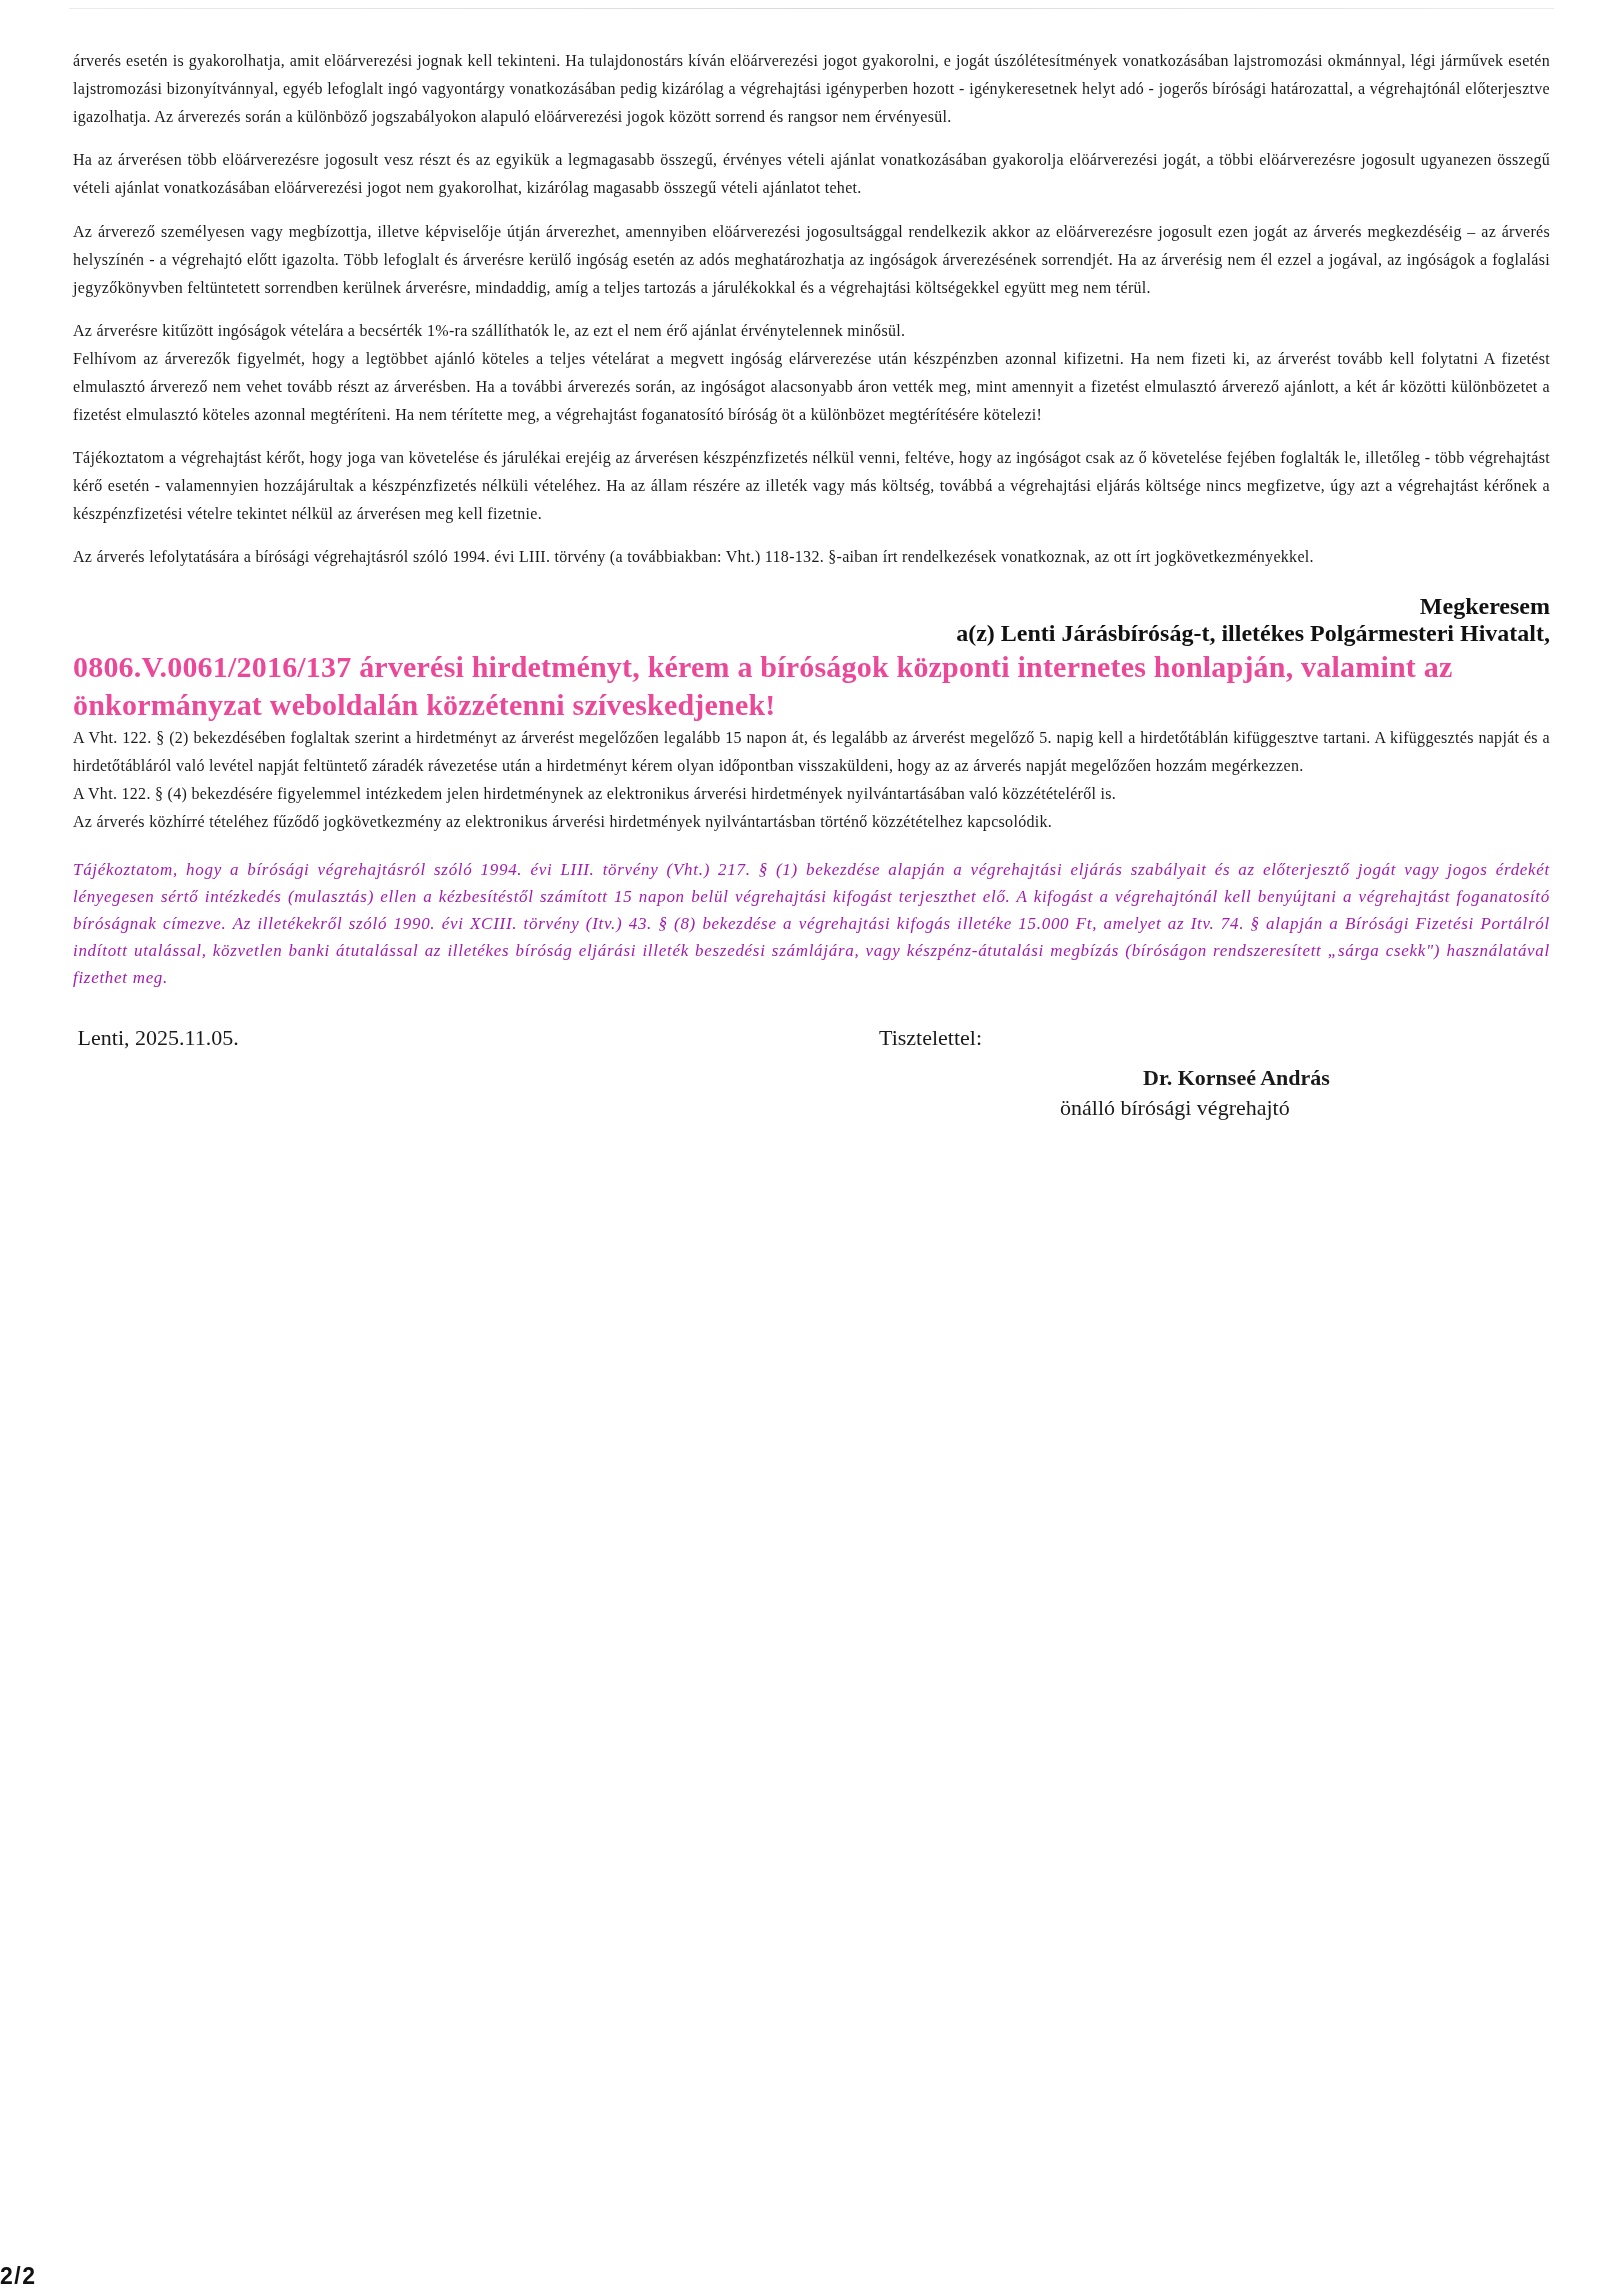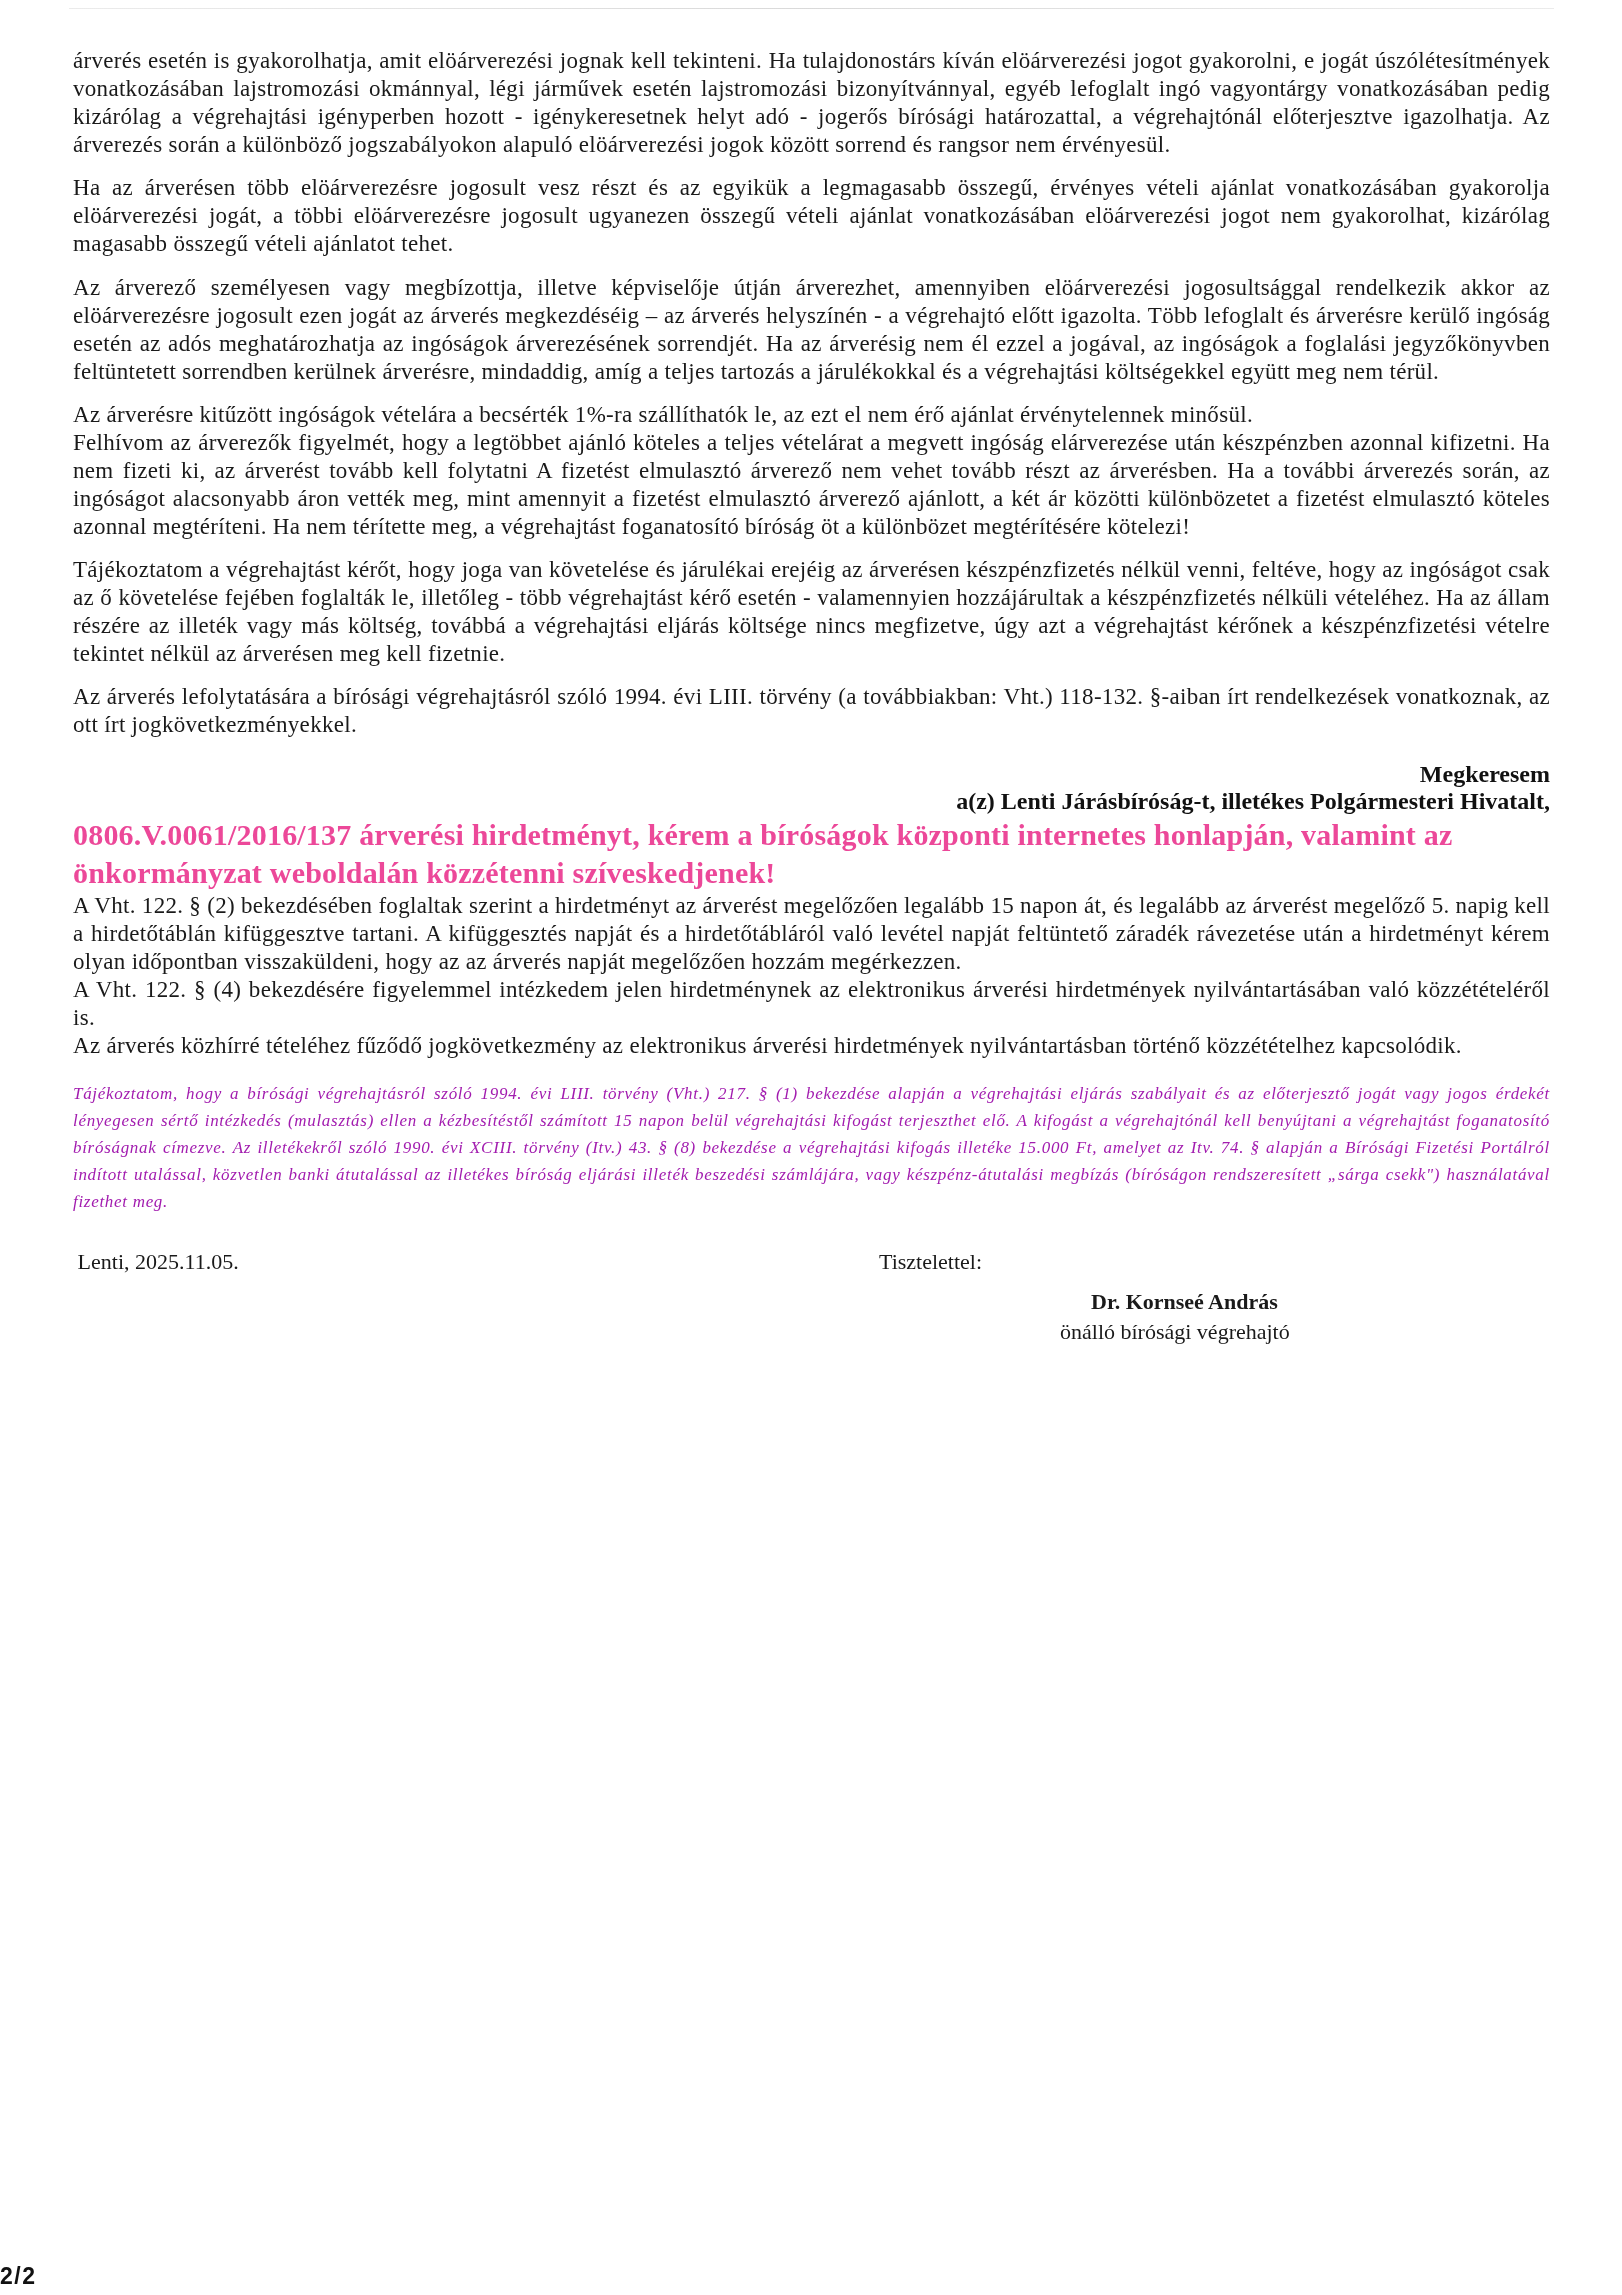--- a/index.html
+++ b/index.html
@@ -1,27 +1,27 @@
 <!DOCTYPE html>
 <html style="font-size:12.2px"><head>
 <meta charset="utf-8">
 <style>
   html, body { margin: 0; padding: 0; background: #ffffff; }
   body { width: 1623px; height: 2295px; position: relative; overflow: hidden; color: #1a1a1a; font-family: "Liberation Serif", "DejaVu Serif", serif; }
   .top-rule { position: absolute; left: 69px; right: 69px; top: 7.7px; height: 1.5px; background: linear-gradient(90deg, #e6e6e6, #d0d0d0, #e6e6e6); opacity: .8; }
   .page { position: absolute; left: 73px; top: 47px; width: 1477px; }
-  .para { font-size: 23px; line-height: 28px; text-align: justify; letter-spacing: 0.3px; margin: 0 0 15.3px 0; transform-origin: left top; }
+  .para { font-size: 16px; line-height: 28px; text-align: justify; letter-spacing: 0.3px; margin: 0 0 15.3px 0; transform-origin: left top; }
   .para.tight { margin-bottom: 0; }
   .bold-h { font-weight: bold; font-size: 24px; line-height: 27.5px; margin: 0; color: #111; text-align: right; }
   .heading { font-weight: bold; font-size: 30px; line-height: 38px; margin: 0; color: #ec4899; letter-spacing: 0.2px; }
   .italic { font-style: italic; font-size: 17px; line-height: 27px; text-align: justify; letter-spacing: 0.7px; margin: 20px 0 0 0; color: #a21caf; }
   .sig-row { position: relative; height: 115px; margin-top: 34px; font-size: 22px; }
   .sig-date { position: absolute; left: 4.6px; top: 0; }
   .sig-greet { position: absolute; left: 806px; top: 0; }
-  .sig-name { position: absolute; left: 1018px; top: 40px; font-weight: bold; text-align: left; width: 291px; }
+  .sig-name { position: absolute; left: 1018px; top: 40px; font-weight: bold; text-align: center; width: 291px; }
   .sig-title { position: absolute; left: 987px; top: 70px; width: 352px; text-align: left; }
   .speck { position: absolute; left: 1042px; top: 794px; width: 2.3px; height: 2.3px; background: #888; border-radius: 50%; }
   .page-num { position: absolute; left: 0; right: 0; top: 2263px; text-align: left; font-family: "Liberation Sans", "DejaVu Sans", sans-serif; font-weight: bold; font-size: 23px; letter-spacing: 1.5px; color: #111; }
 </style>
 </head>
 <body>
 
 <div class="top-rule"></div>
 
 <div class="page">

